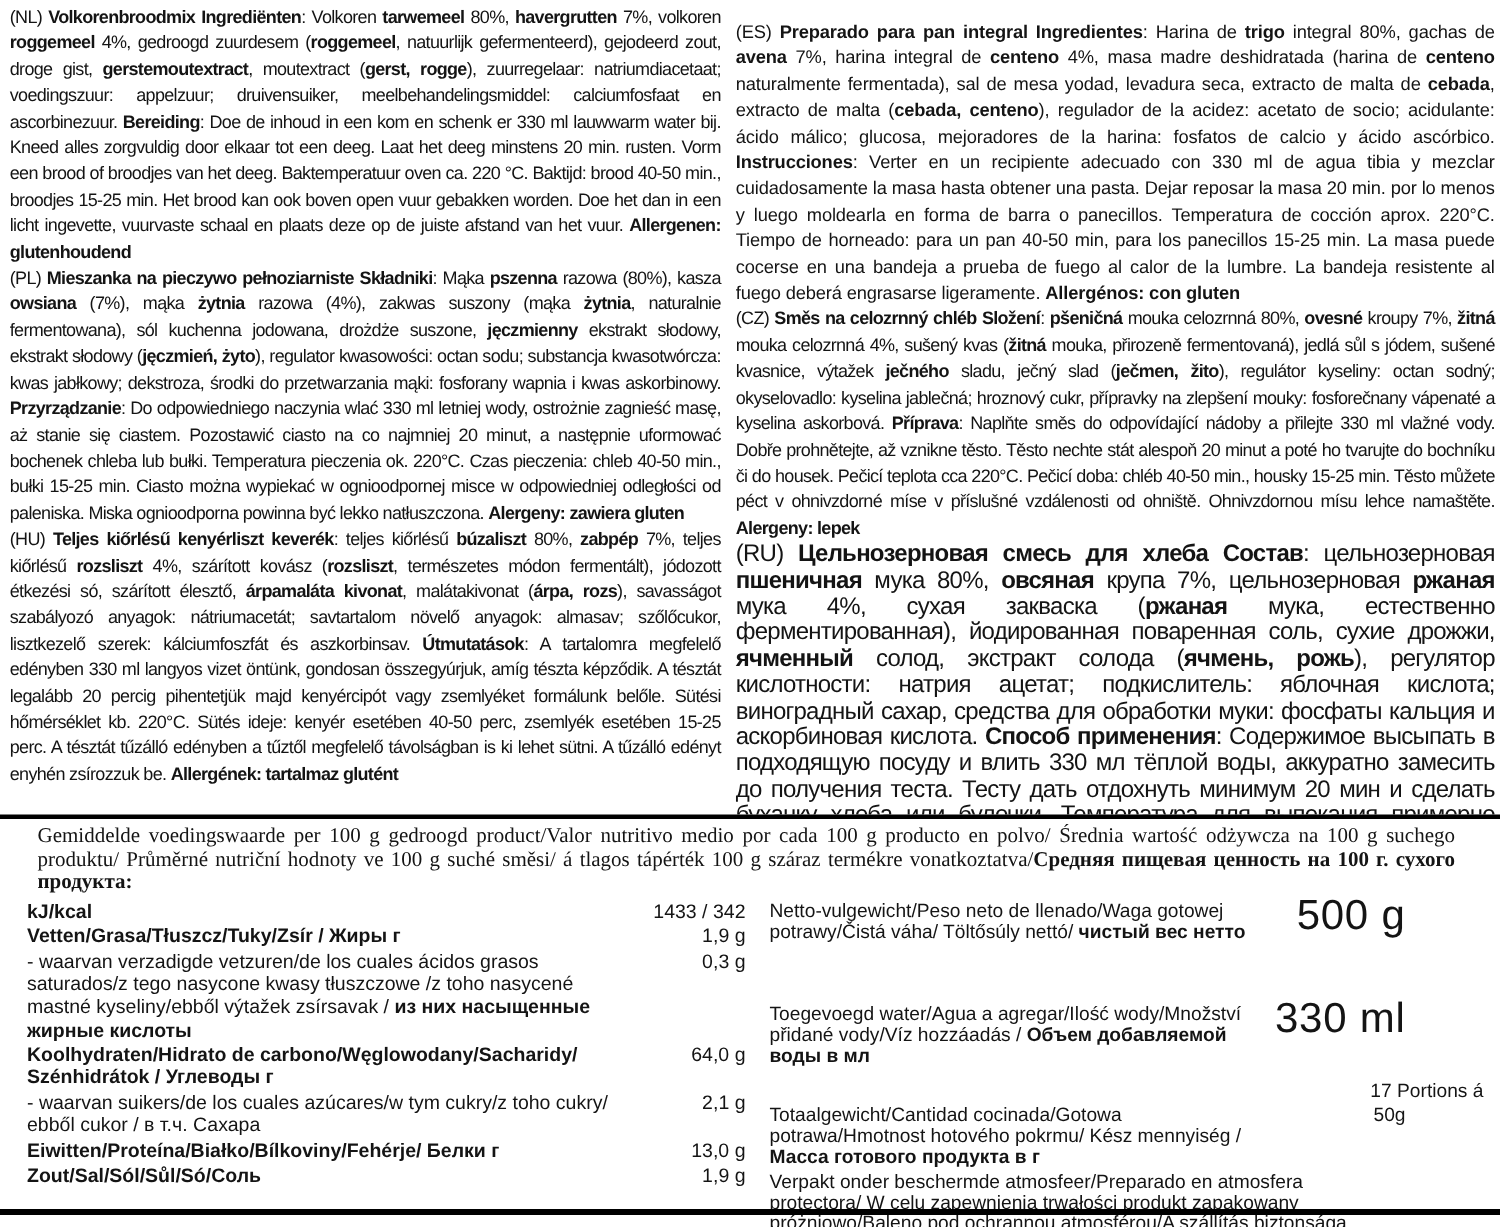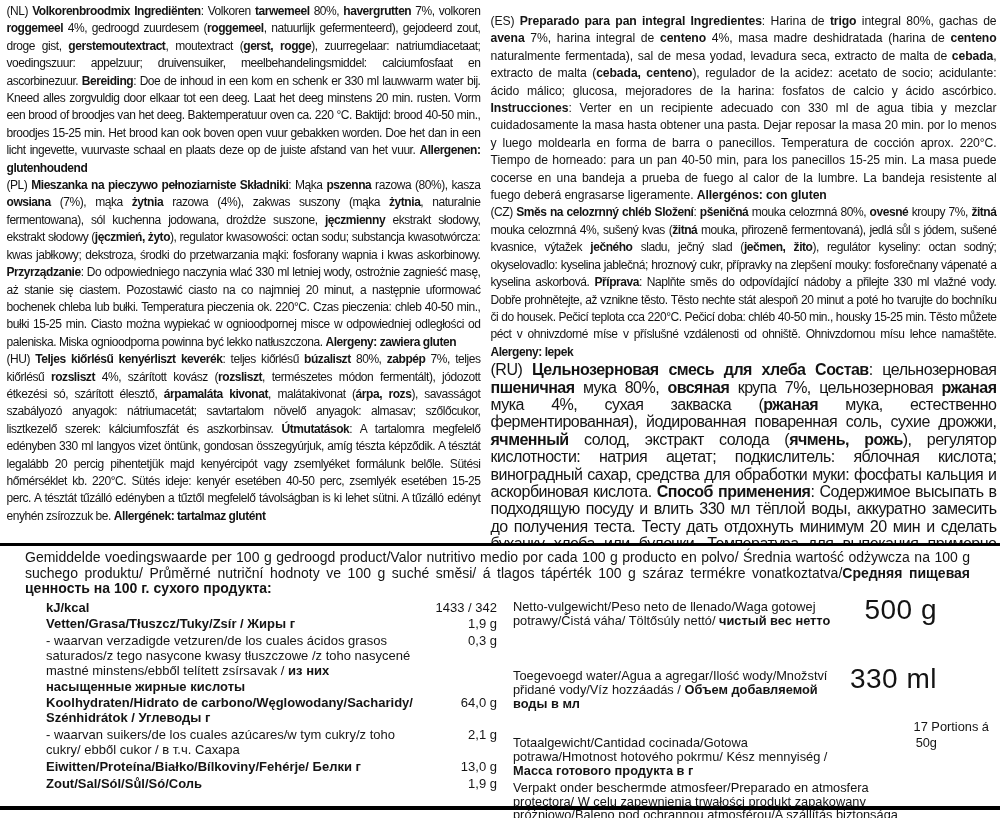--- a/index.html
+++ b/index.html
@@ -10,25 +10,25 @@
   .col{line-height:17.4px;text-align:justify;}
   .col-left{width:474px;font-size:12px;letter-spacing:-0.45px;}
   .col-right{width:506px;margin-left:10px;font-size:12.2px;letter-spacing:-0.1px;margin-top:10px;}
   .col p{margin:0;}
   .col p.cz{font-size:12px;letter-spacing:-0.45px;}
   .col p.ru{font-size:16px;letter-spacing:-0.5px;}
   .b{font-weight:700;}
   .divider{height:3px;background:#000;}
   
   .nutrition{padding-top:4px;}
-  .nut-header{margin:0 30px 0 25px;font-size:14px;line-height:15.5px;text-align:justify;}
+  .nut-header{margin:0 30px 0 25px;font-size:14px;line-height:15.5px;text-align:justify;font-family:Liberation Serif, serif;}
   .nut-wrap{display:flex;margin:3px 0 0 18px;}
   .nut-table{width:479px;font-size:13px;line-height:15.2px;}
   .nut-row{display:flex;align-items:flex-start;margin-bottom:1.5px;}
-  .nut-label{flex:1;padding-right:8px;margin-left:28px;}
+  .nut-label{flex:1;padding-right:8px;}
   .nut-val{width:72px;text-align:right;white-space:nowrap;font-weight:400;}
   .nut-right{flex:1;margin-left:16px;margin-right:3px;font-size:12.8px;line-height:14.2px;}
   .info-row{display:flex;align-items:flex-start;}
   .info-label{flex:1;}
   .info-val{width:160px;text-align:right;white-space:nowrap;padding-right:60px;box-sizing:border-box;}
   .info-val.big{font-size:28px;line-height:20px;letter-spacing:0.5px;}
   .row-net{margin-bottom:41px;}
   .portions-note{text-align:right;margin:8px 8px 2px 0;}
   .row-pack{margin-top:3px;line-height:13.5px;padding-right:75px;}
   .bottom-rule{position:absolute;left:0;top:806px;width:1000px;height:4px;background:#000;}
@@ -70,21 +70,21 @@
             <div class="nut-label"><span class="b">kJ/kcal</span></div>
             <div class="nut-val">1433 / 342</div>
           </div>
 
           <div class="nut-row">
             <div class="nut-label"><span class="b">Vetten/Grasa/Tłuszcz/Tuky/Zsír / Жиры г</span></div>
             <div class="nut-val">1,9 g</div>
           </div>
 
           <div class="nut-row">
-            <div class="nut-label"><span>- waarvan verzadigde vetzuren/de los cuales ácidos grasos saturados/z tego nasycone kwasy tłuszczowe /z toho nasycené mastné minstens/ebből telített zsírsavak / </span><span class="b">из них насыщенные жирные кислоты</span></div>
+            <div class="nut-label"><span>- waarvan verzadigde vetzuren/de los cuales ácidos grasos saturados/z tego nasycone kwasy tłuszczowe /z toho nasycené mastné kyseliny/ebből výtažek zsírsavak / </span><span class="b">из них насыщенные жирные кислоты</span></div>
             <div class="nut-val">0,3 g</div>
           </div>
 
           <div class="nut-row">
             <div class="nut-label"><span class="b">Koolhydraten/Hidrato de carbono/Węglowodany/Sacharidy/ Szénhidrátok / Углеводы г</span></div>
             <div class="nut-val">64,0 g</div>
           </div>
 
           <div class="nut-row">
             <div class="nut-label"><span>- waarvan suikers/de los cuales azúcares/w tym cukry/z toho cukry/ ebből cukor / в т.ч. Сахара</span></div>

